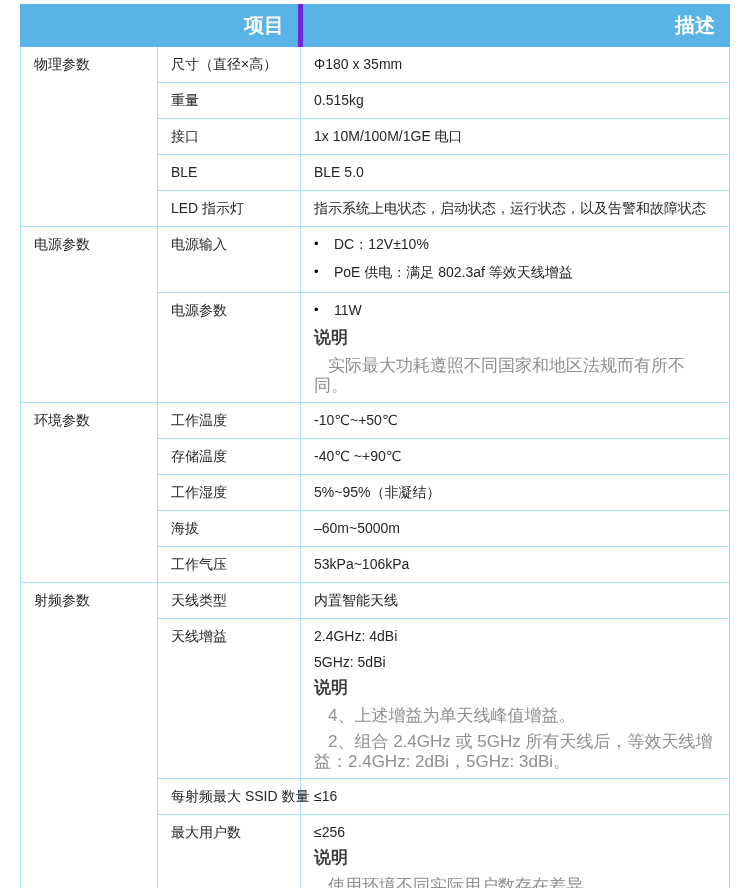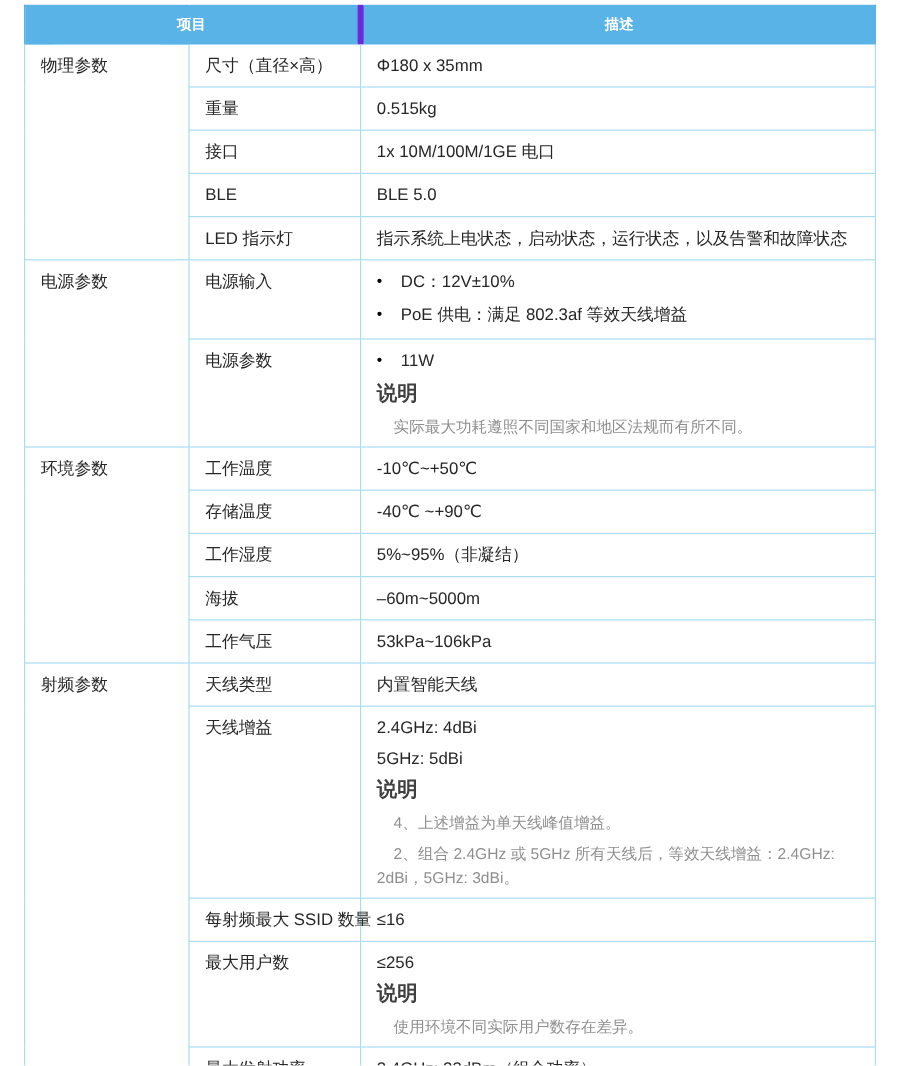--- a/index.html
+++ b/index.html
@@ -18,39 +18,39 @@
     background:var(--page-bg);
     font-family:"Liberation Sans","DejaVu Sans",sans-serif;
     color:var(--text);
   }
   .table-wrap{position:absolute;left:20px;top:4px;width:709px;}
   table.spec{
     border-collapse:collapse;table-layout:fixed;width:709px;
   }
   table.spec th{
     background:var(--header-bg);color:var(--header-text);
-    font-size:12px;font-weight:bold;text-align:center;
+    font-size:20px;font-weight:bold;text-align:right;
     padding:7px 14px;height:29px;border:1px solid var(--header-bg);
   }
   table.spec th.desc-col{border-left:5px solid #6d28d9;}
   table.spec td{
     border:1px solid var(--border);
     vertical-align:top;
     font-size:14px;line-height:16px;
     padding:9px 13px 0 13px;
     background:#fff;
   }
-  td.category-cell{padding-left:14px;border-radius:27px;}
+  td.category-cell{padding-left:14px;}
   td.param-cell{white-space:nowrap;}
   .line{margin-bottom:10px;line-height:16px;}
   .bullet-line{display:flex;margin-bottom:12px;line-height:16px;}
   .bullet-dot{flex:0 0 auto;width:14px;font-size:13px;color:#000;}
   .bullet-gap{flex:0 0 auto;width:6px;}
   .note-title{margin-bottom:10px;line-height:16px;font-size:17px;font-weight:bold;color:var(--note-title);}
-  .note-line{margin-bottom:6px;line-height:20px;font-size:13px;color:var(--note-text);text-indent:14px;}
+  .note-line{margin-bottom:6px;line-height:20px;font-size:17px;color:var(--note-text);text-indent:14px;}
 </style>
 </head>
 <body>
 
 <div class="table-wrap">
   <table class="spec">
     <colgroup>
       <col style="width:137px">
       <col style="width:143px">
       <col style="width:429px">

